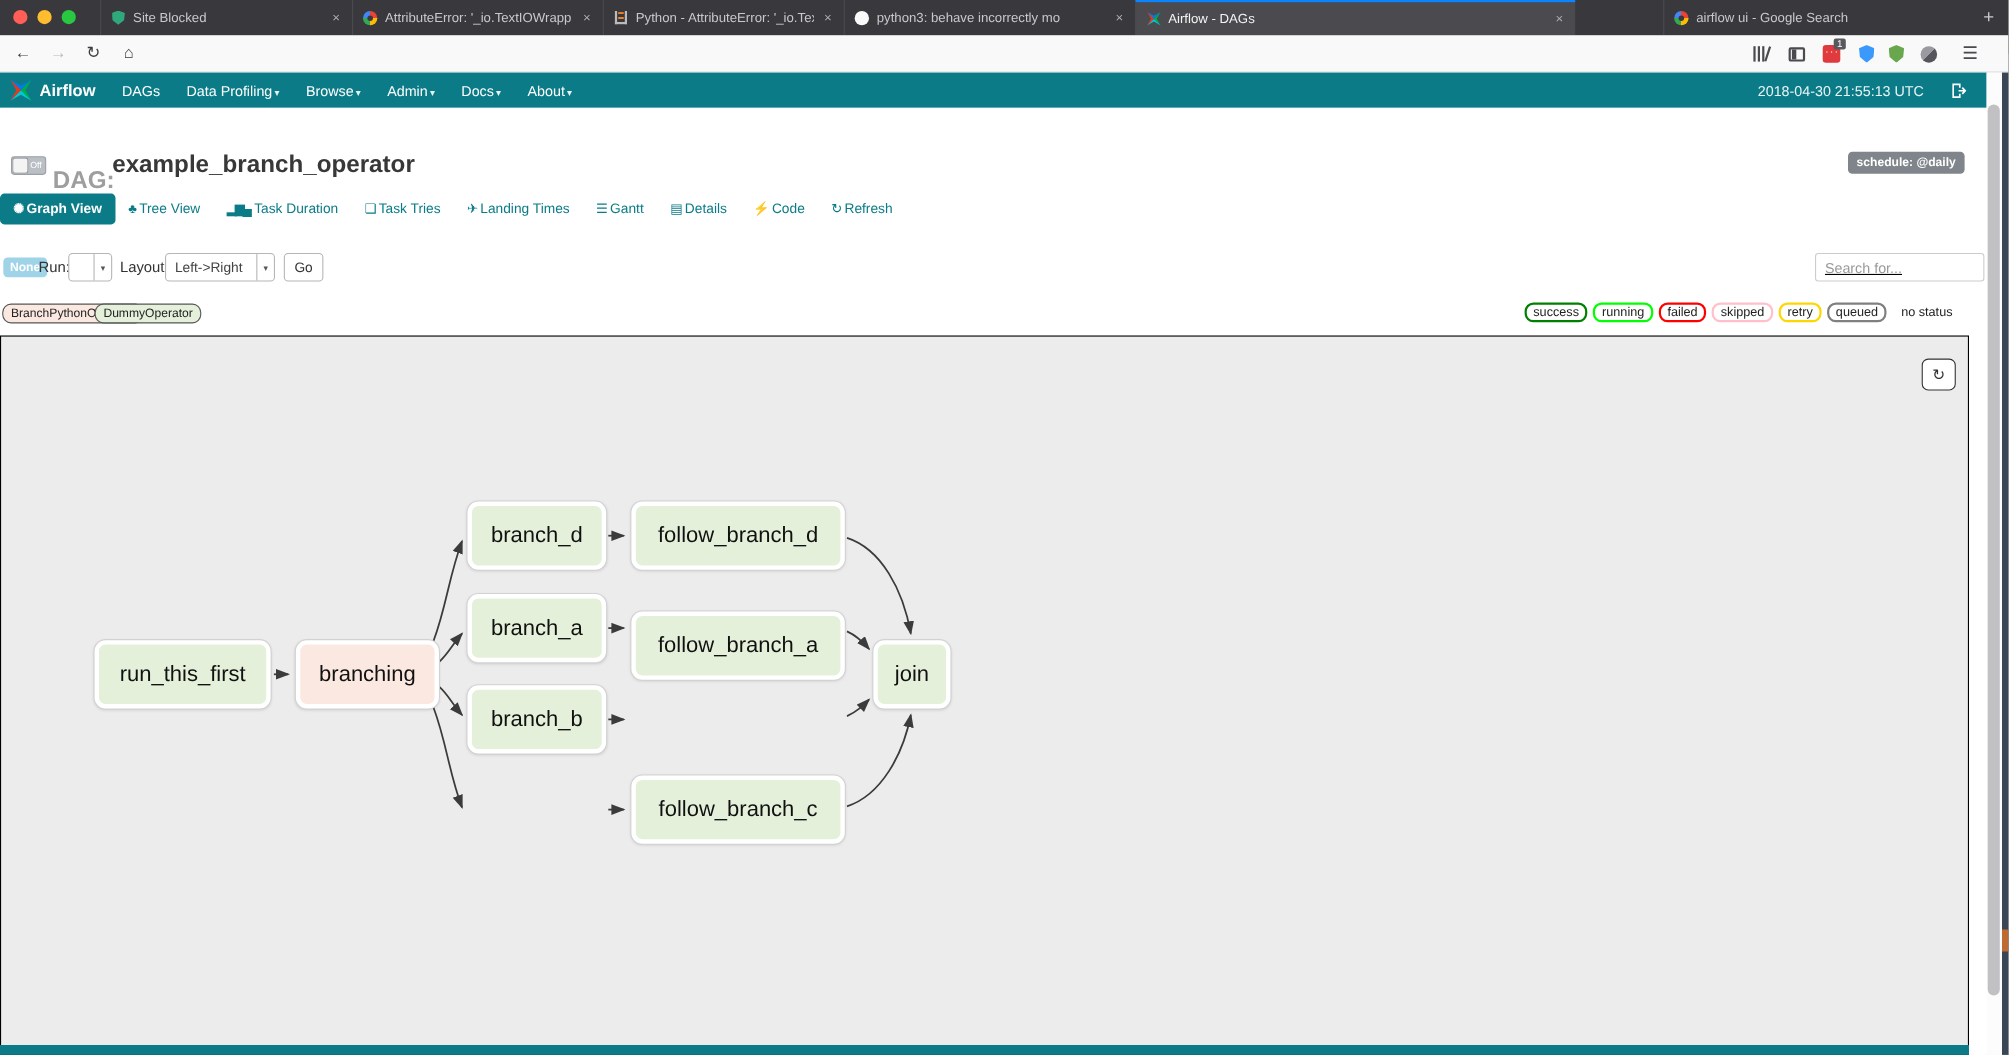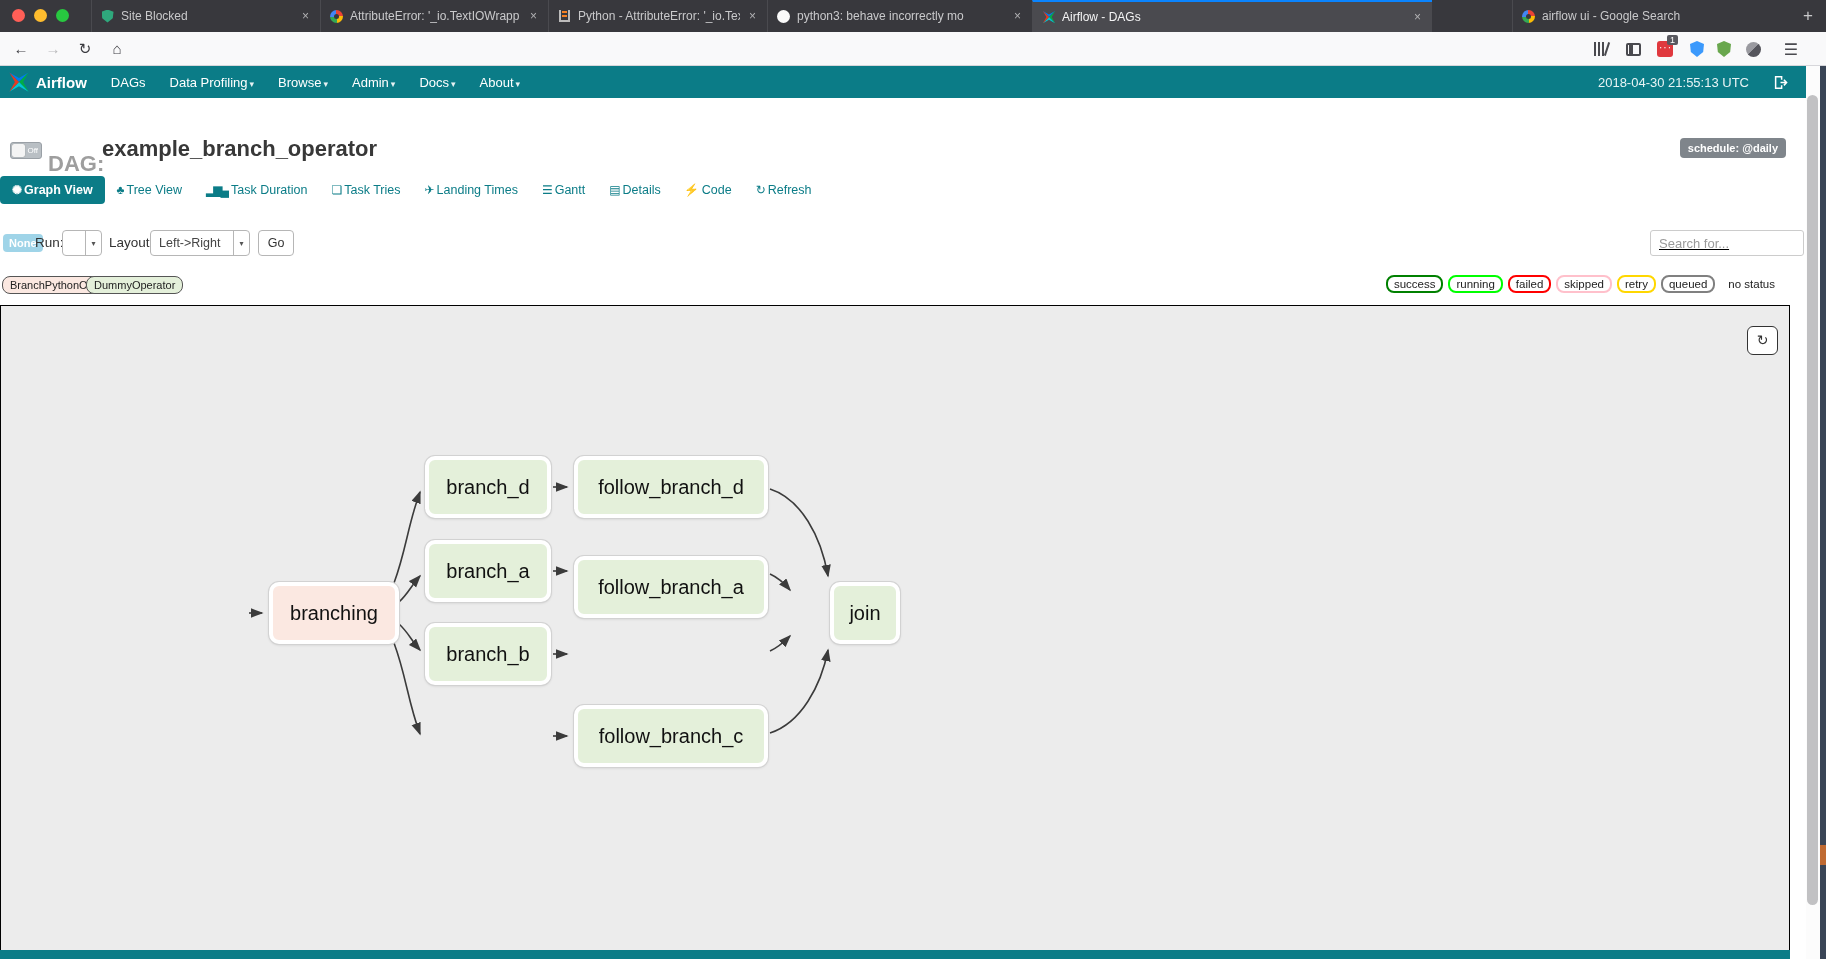--- a/index.html
+++ b/index.html
@@ -107,21 +107,21 @@
   .n-run   { left:85px;  top:276px; width:160px; height:62px; }
   .n-branching { left:268px; top:276px; width:130px; height:62px; }
   .n-bd { left:424px; top:150px; width:126px; height:62px; }
   .n-fd { left:573px; top:150px; width:194px; height:62px; }
   .n-ba { left:424px; top:234px; width:126px; height:62px; }
   .n-fa { left:573px; top:234px; width:194px; height:62px; }
   .n-bb { left:424px; top:317px; width:126px; height:62px; }
   .n-fb { left:573px; top:317px; width:194px; height:62px; }
   .n-bc { left:424px; top:399px; width:126px; height:62px; }
   .n-fc { left:573px; top:399px; width:194px; height:62px; }
-  .n-join { left:793px; top:276px; width:70px; height:62px;margin-left:36px; }
+  .n-join { left:793px; top:276px; width:70px; height:62px; }
   .grefresh { position:absolute; right:11px; top:20px; width:31px; height:29px; background:#fff; border:1px solid #333; border-radius:6px; font-size:14px; color:#333; text-align:center; line-height:27px; }
   .footerstrip { position:absolute; left:0; top:852px; width:1790px; height:9px; background:#0b7c87; }
 
   
   .scrolltrack { position:absolute; left:1806px; top:66px; width:14px; height:893px; background:#fcfcfc; }
   .scrollthumb { position:absolute; left:1px; top:29px; width:11px; height:810px; background:#c1c1c3; border-radius:6px; }
   .desktopedge { position:absolute; left:1820px; top:66px; width:6px; height:893px; background:#3a4556; }
   .desktopedge .orange { position:absolute; left:0; top:779px; width:6px; height:20px; background:#bf6a32; }
 </style>
 </head>
@@ -364,20 +364,21 @@
           <path d="M552,265 L566,265"></path>
           <path d="M552,348 L566,348"></path>
           <path d="M552,430 L566,430"></path>
           <path d="M769,183 C800,193 820,230 827,270"></path>
           <path d="M769,268 C778,272 783,277 789,284"></path>
           <path d="M769,345 C778,341 783,336 789,330"></path>
           <path d="M769,427 C800,417 820,380 827,344"></path>
         </g>
       </svg>
 
+      <div class="gnode n-run" style="background-color: rgb(228, 240, 218);">run_this_first</div>
       <div class="gnode n-branching" style="background-color: rgb(251, 232, 225);">branching</div>
       <div class="gnode n-bd" style="background-color: rgb(228, 240, 218);">branch_d</div>
       <div class="gnode n-fd" style="background-color: rgb(228, 240, 218);">follow_branch_d</div>
       <div class="gnode n-ba" style="background-color: rgb(228, 240, 218);">branch_a</div>
       <div class="gnode n-fa" style="background-color: rgb(228, 240, 218); margin-top: 16px;">follow_branch_a</div>
       <div class="gnode n-bb" style="background-color: rgb(228, 240, 218); text-align: center;">branch_b</div>
       <div class="gnode n-fc" style="background-color: rgb(228, 240, 218);">follow_branch_c</div>
       <div class="gnode n-join" style="background-color: rgb(228, 240, 218);">join</div>
 
       <span class="grefresh">↻</span>

